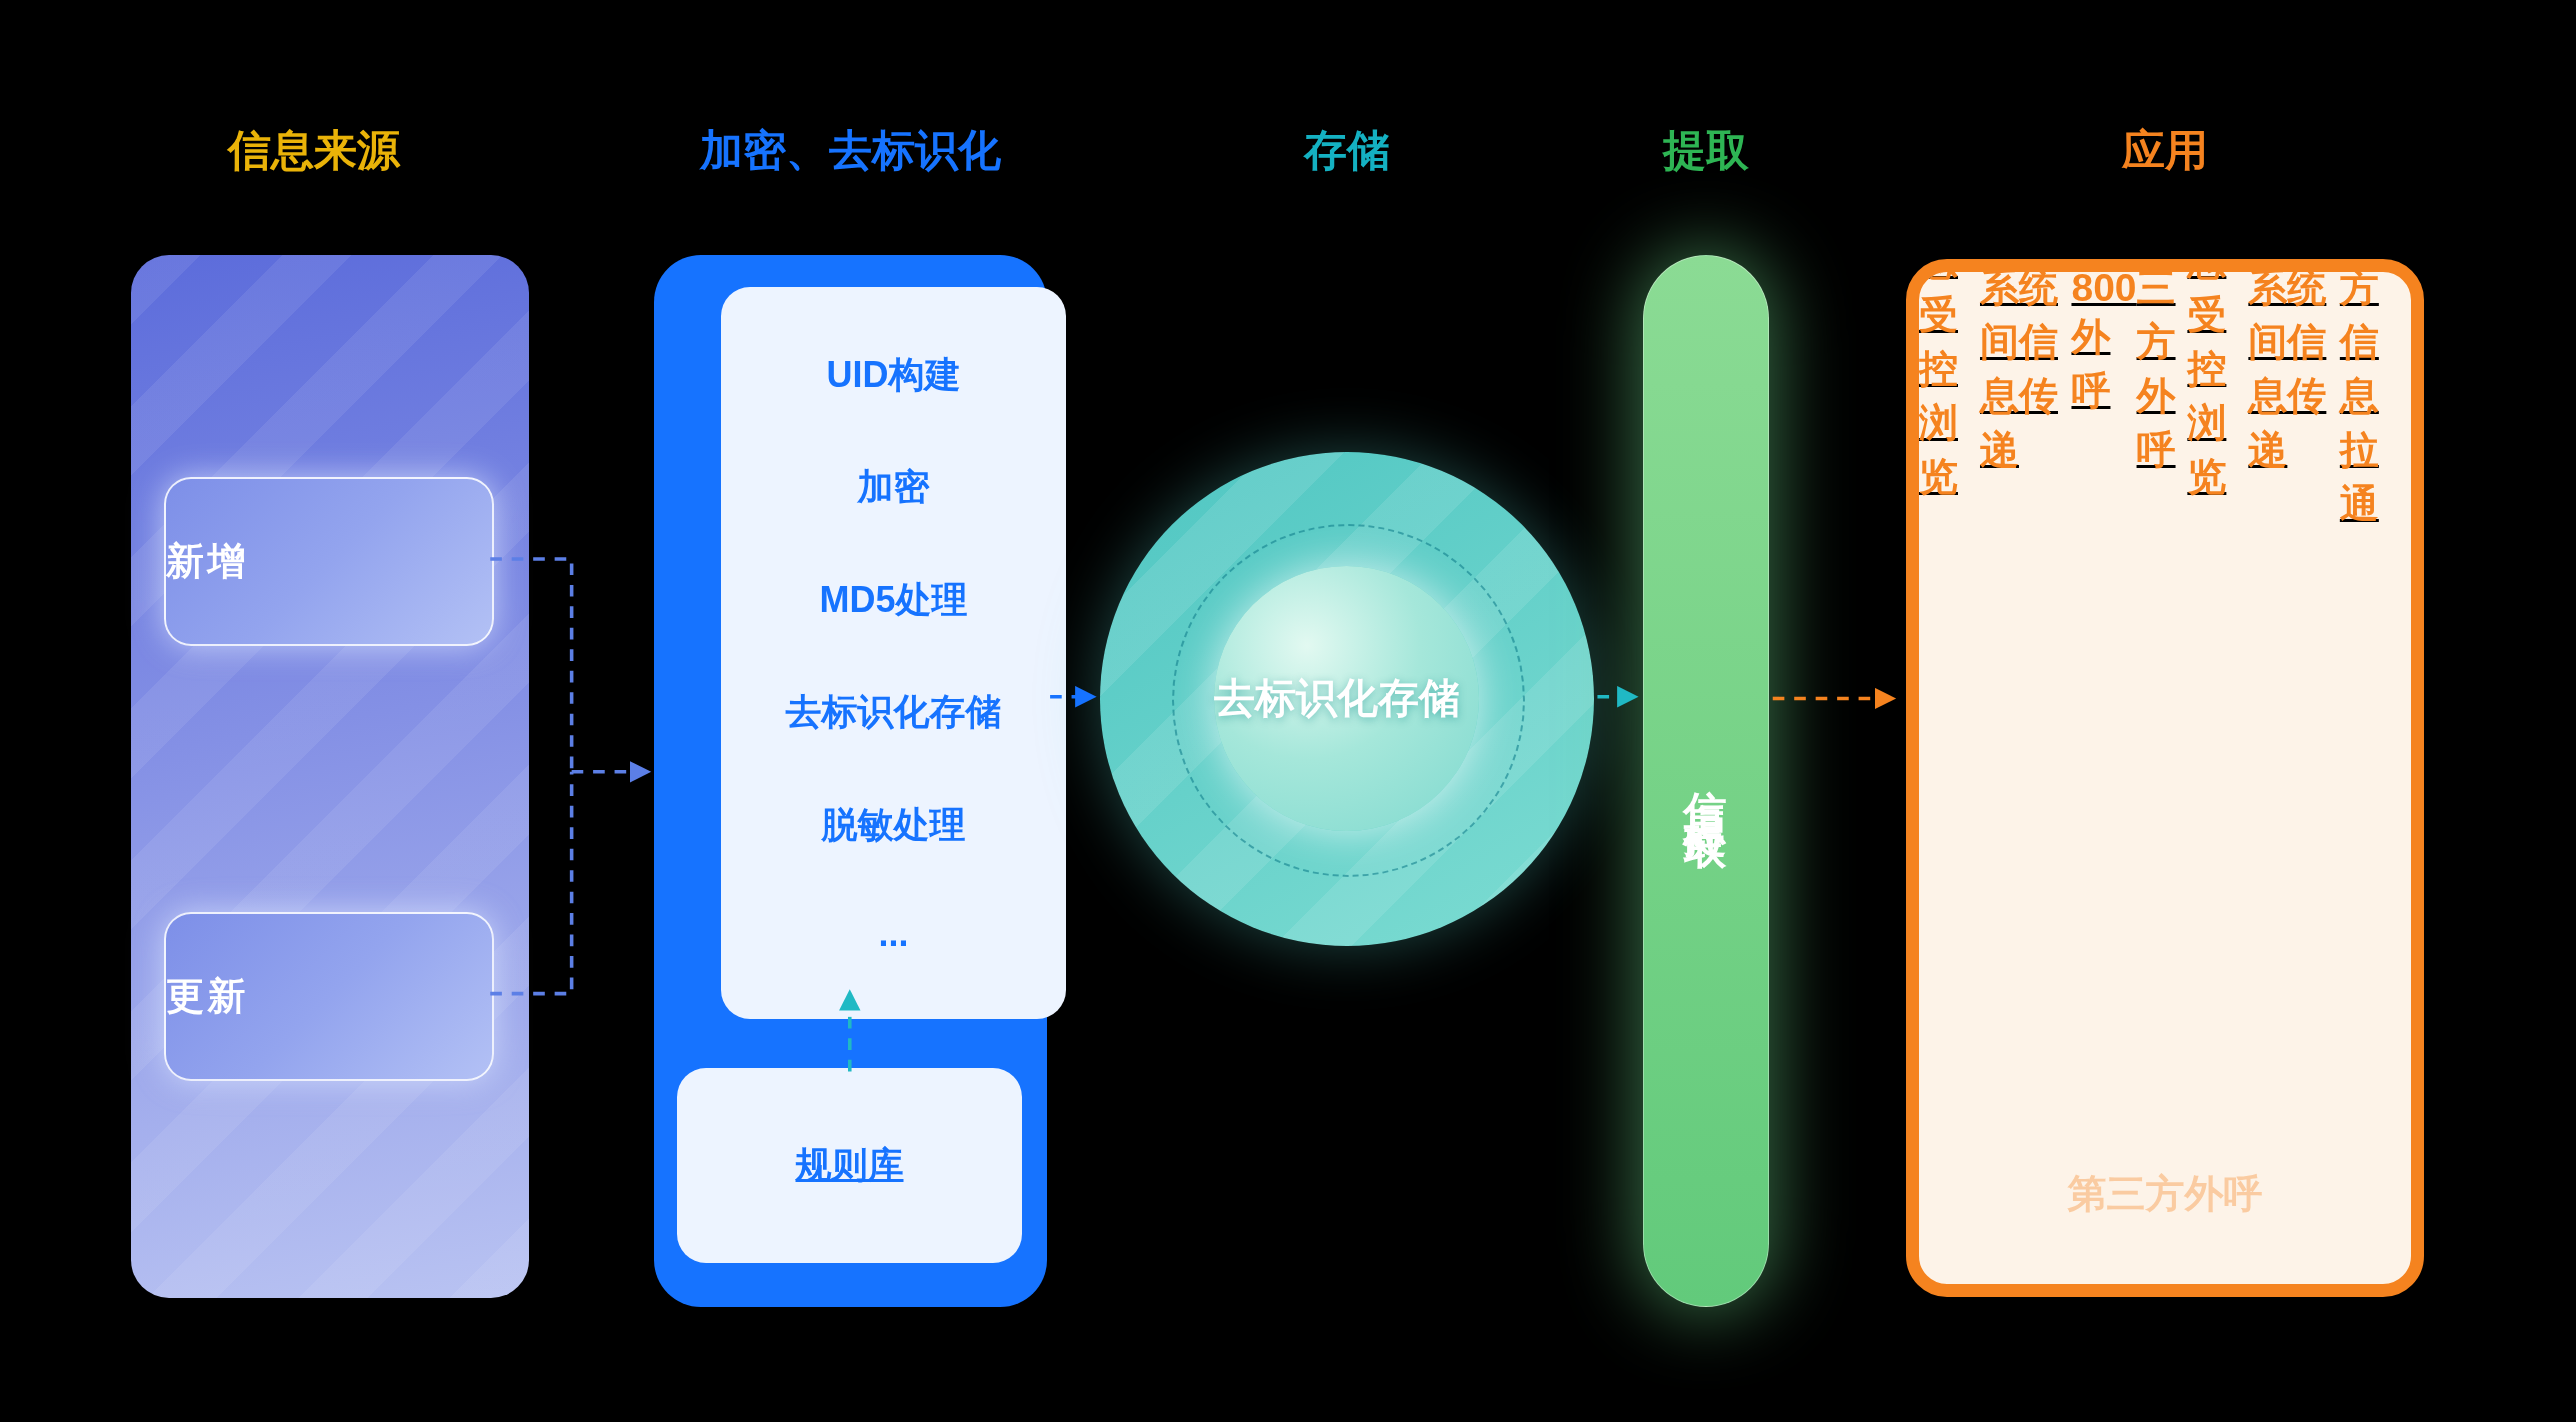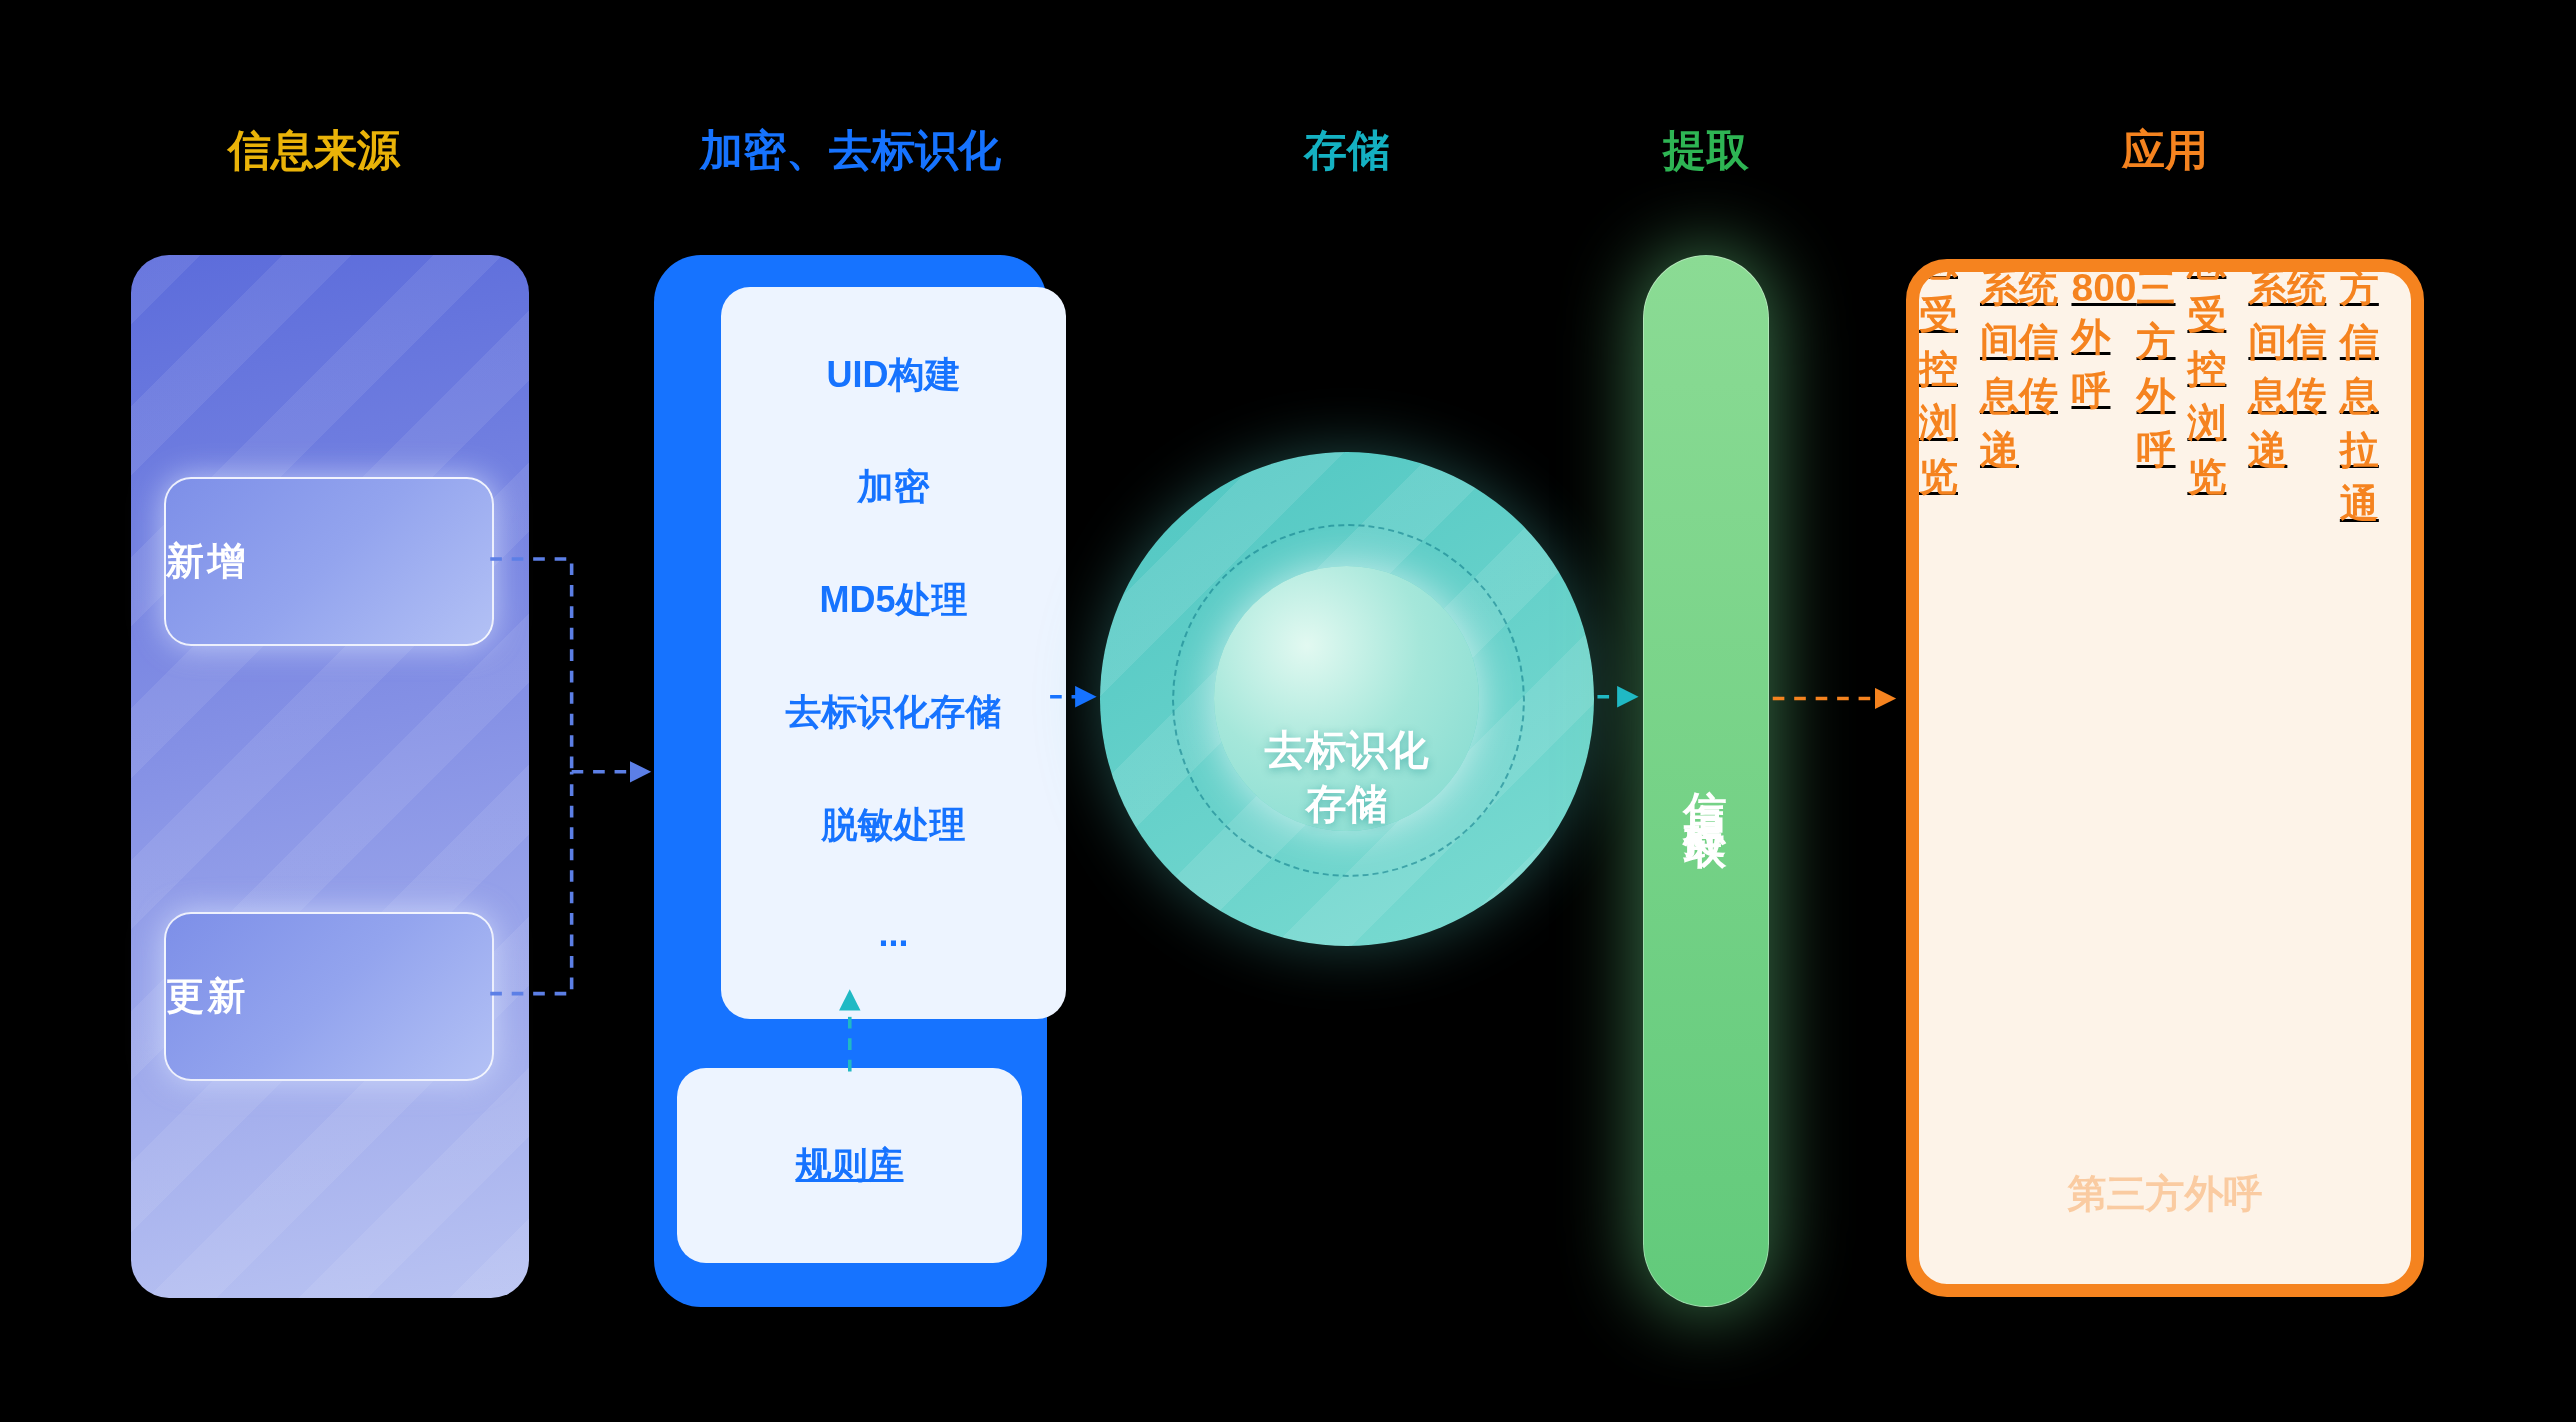--- a/index.html
+++ b/index.html
@@ -52,21 +52,21 @@
       repeating-linear-gradient(135deg,rgba(255,255,255,0.10) 0 55px,rgba(255,255,255,0) 55px 118px),
       linear-gradient(150deg,#4fc6c2 0%,#7ddcd2 100%);
     box-shadow:0 0 63px rgba(90,205,198,0.35);
   }
   .storage-ring{position:absolute;left:72px;top:72px;width:349px;height:349px;border-radius:50%;
     border:2.7px dashed rgba(10,120,135,0.55);}
   .storage-core{
     position:absolute;left:114px;top:114px;width:265px;height:265px;border-radius:50%;
     background:radial-gradient(circle at 35% 30%,#e2f9f1 0%,#a5e7da 45%,#7fd9cf 100%);
     box-shadow:0 0 41px rgba(255,255,255,0.65);
-    display:flex;flex-direction:column;align-items:center;justify-content:flex-end;
+    display:flex;flex-direction:row;align-items:center;justify-content:flex-start;
     color:#ffffff;font-size:41px;font-weight:bold;line-height:1.3;
     text-shadow:0 1.8px 9px rgba(0,130,130,0.45);
   }
 
   
   .extract-bar{
     position:absolute;left:1643px;top:255px;width:126px;height:1052px;border-radius:63px;
     background:linear-gradient(180deg,#8bdb94 0%,#62ca7b 100%);
     border:1.8px solid rgba(255,255,255,0.35);
     box-shadow:0 0 72px 7.2px rgba(110,215,140,0.5);

